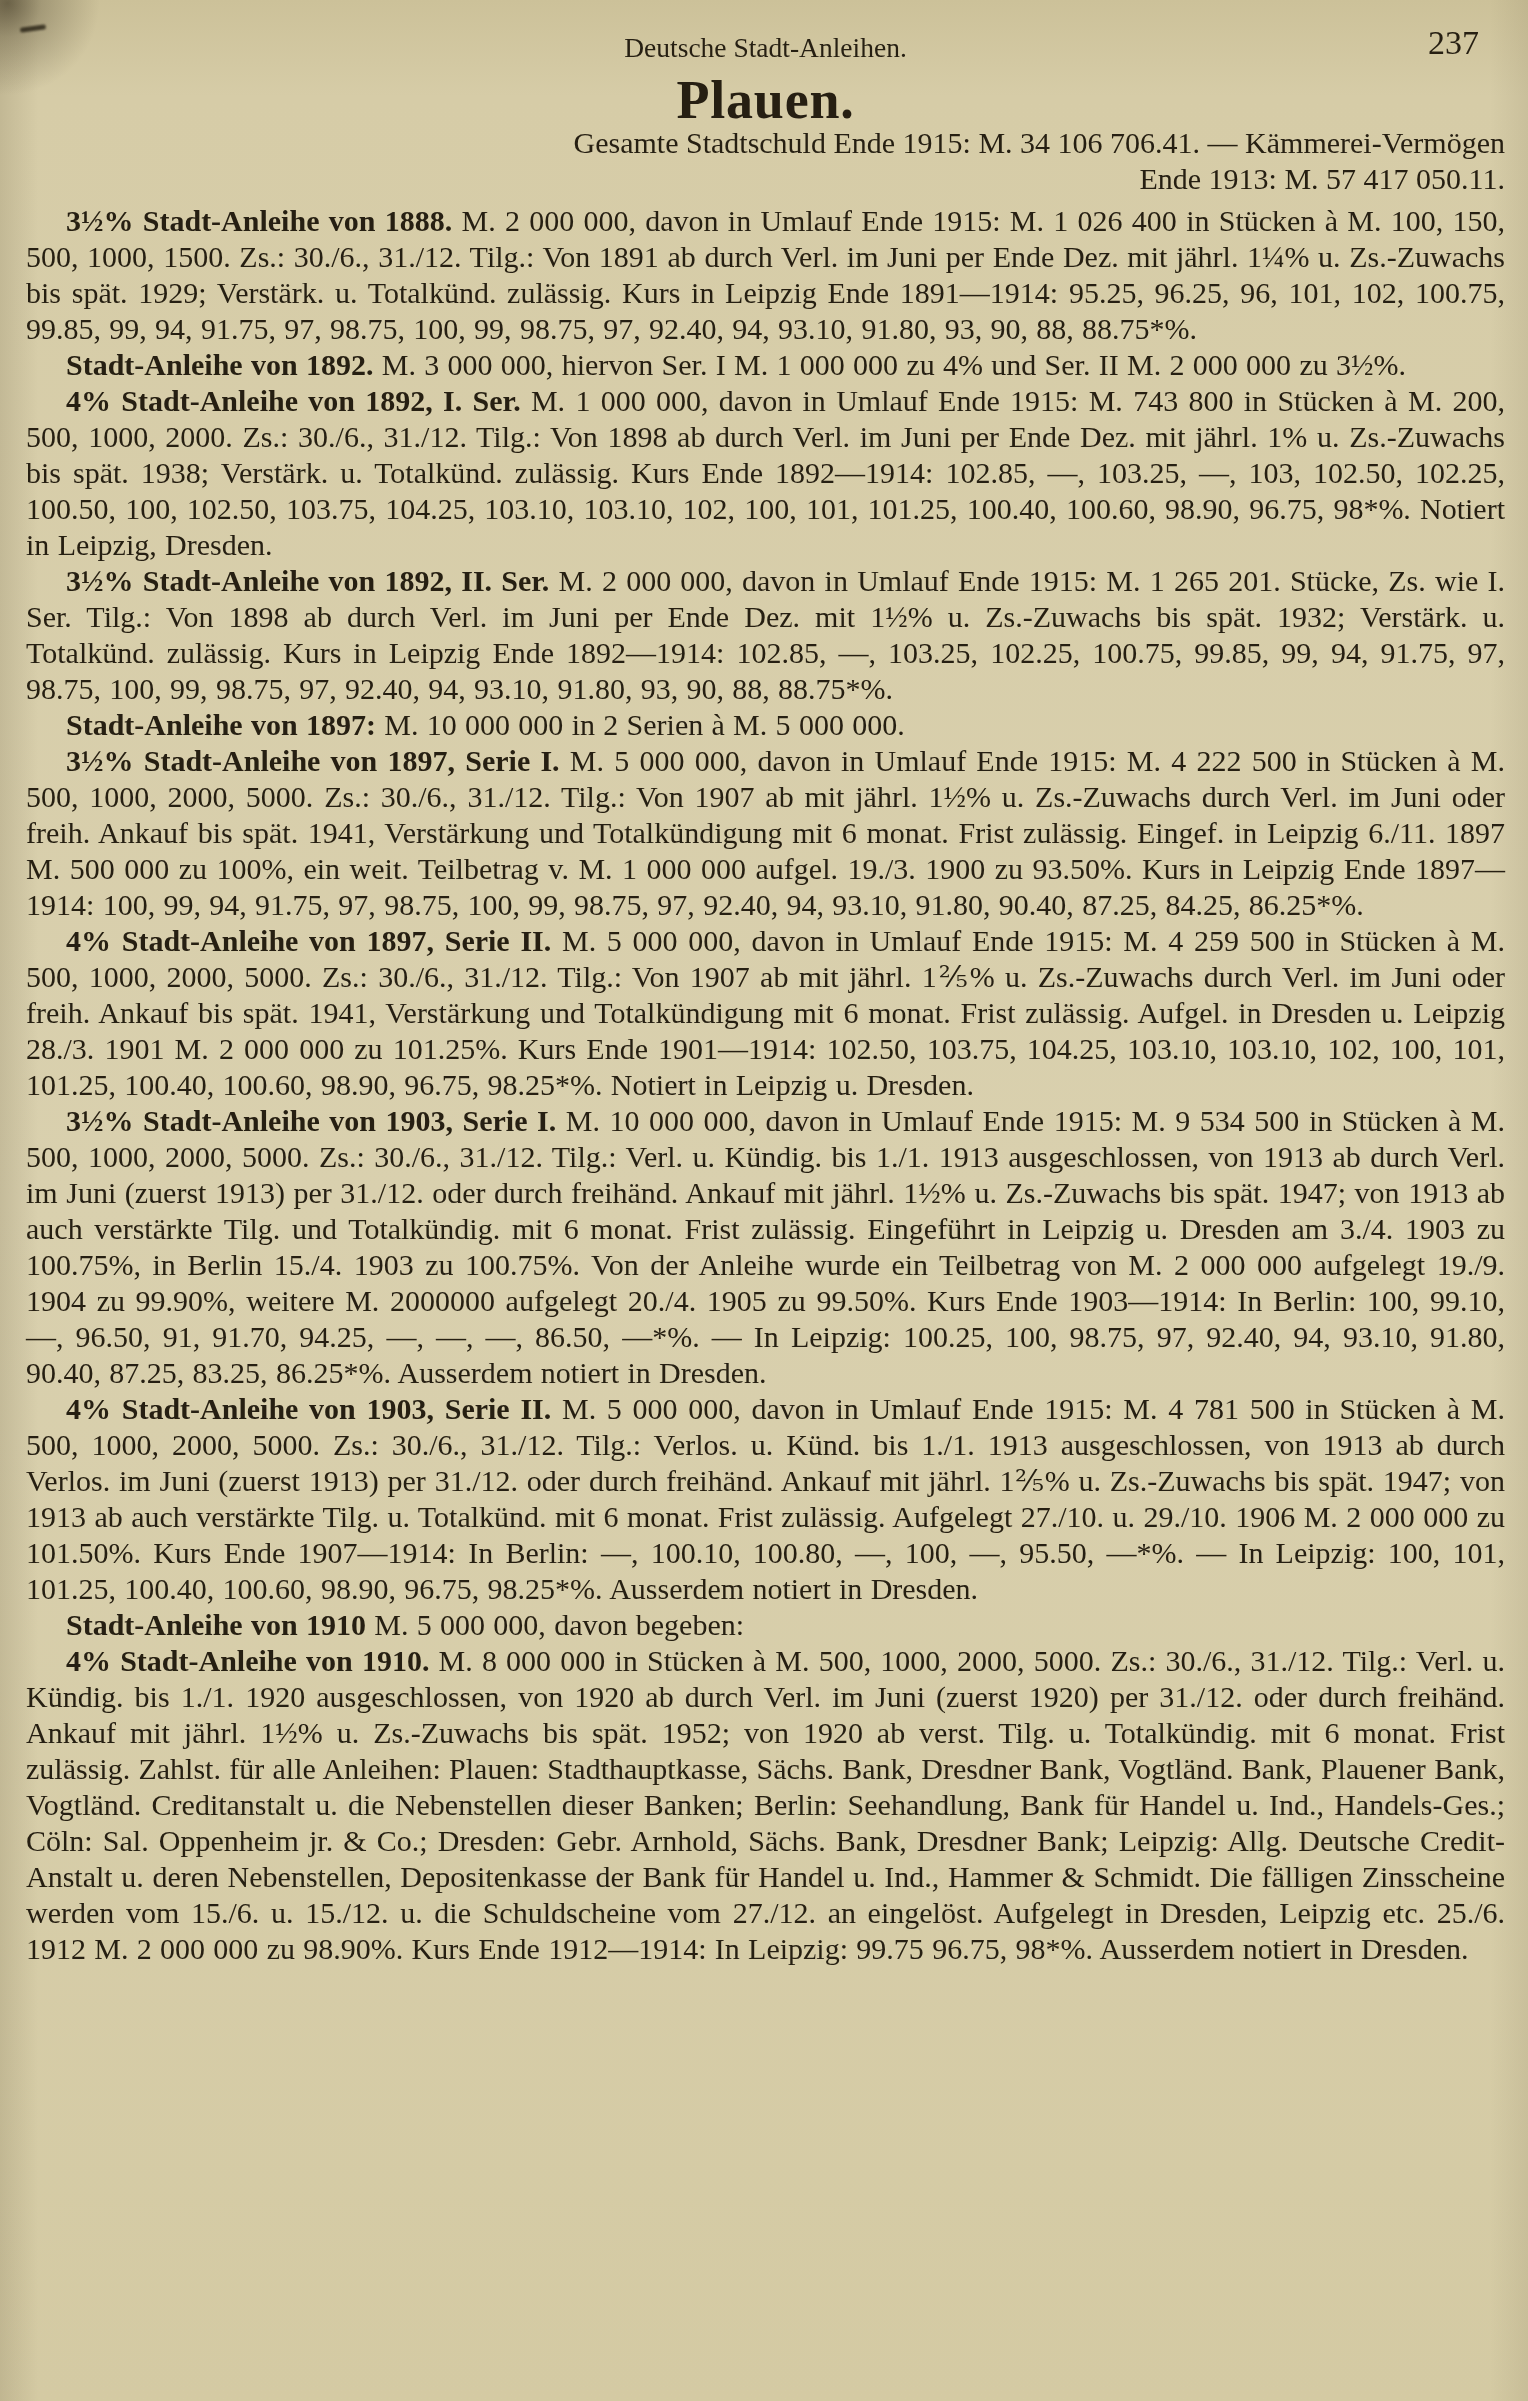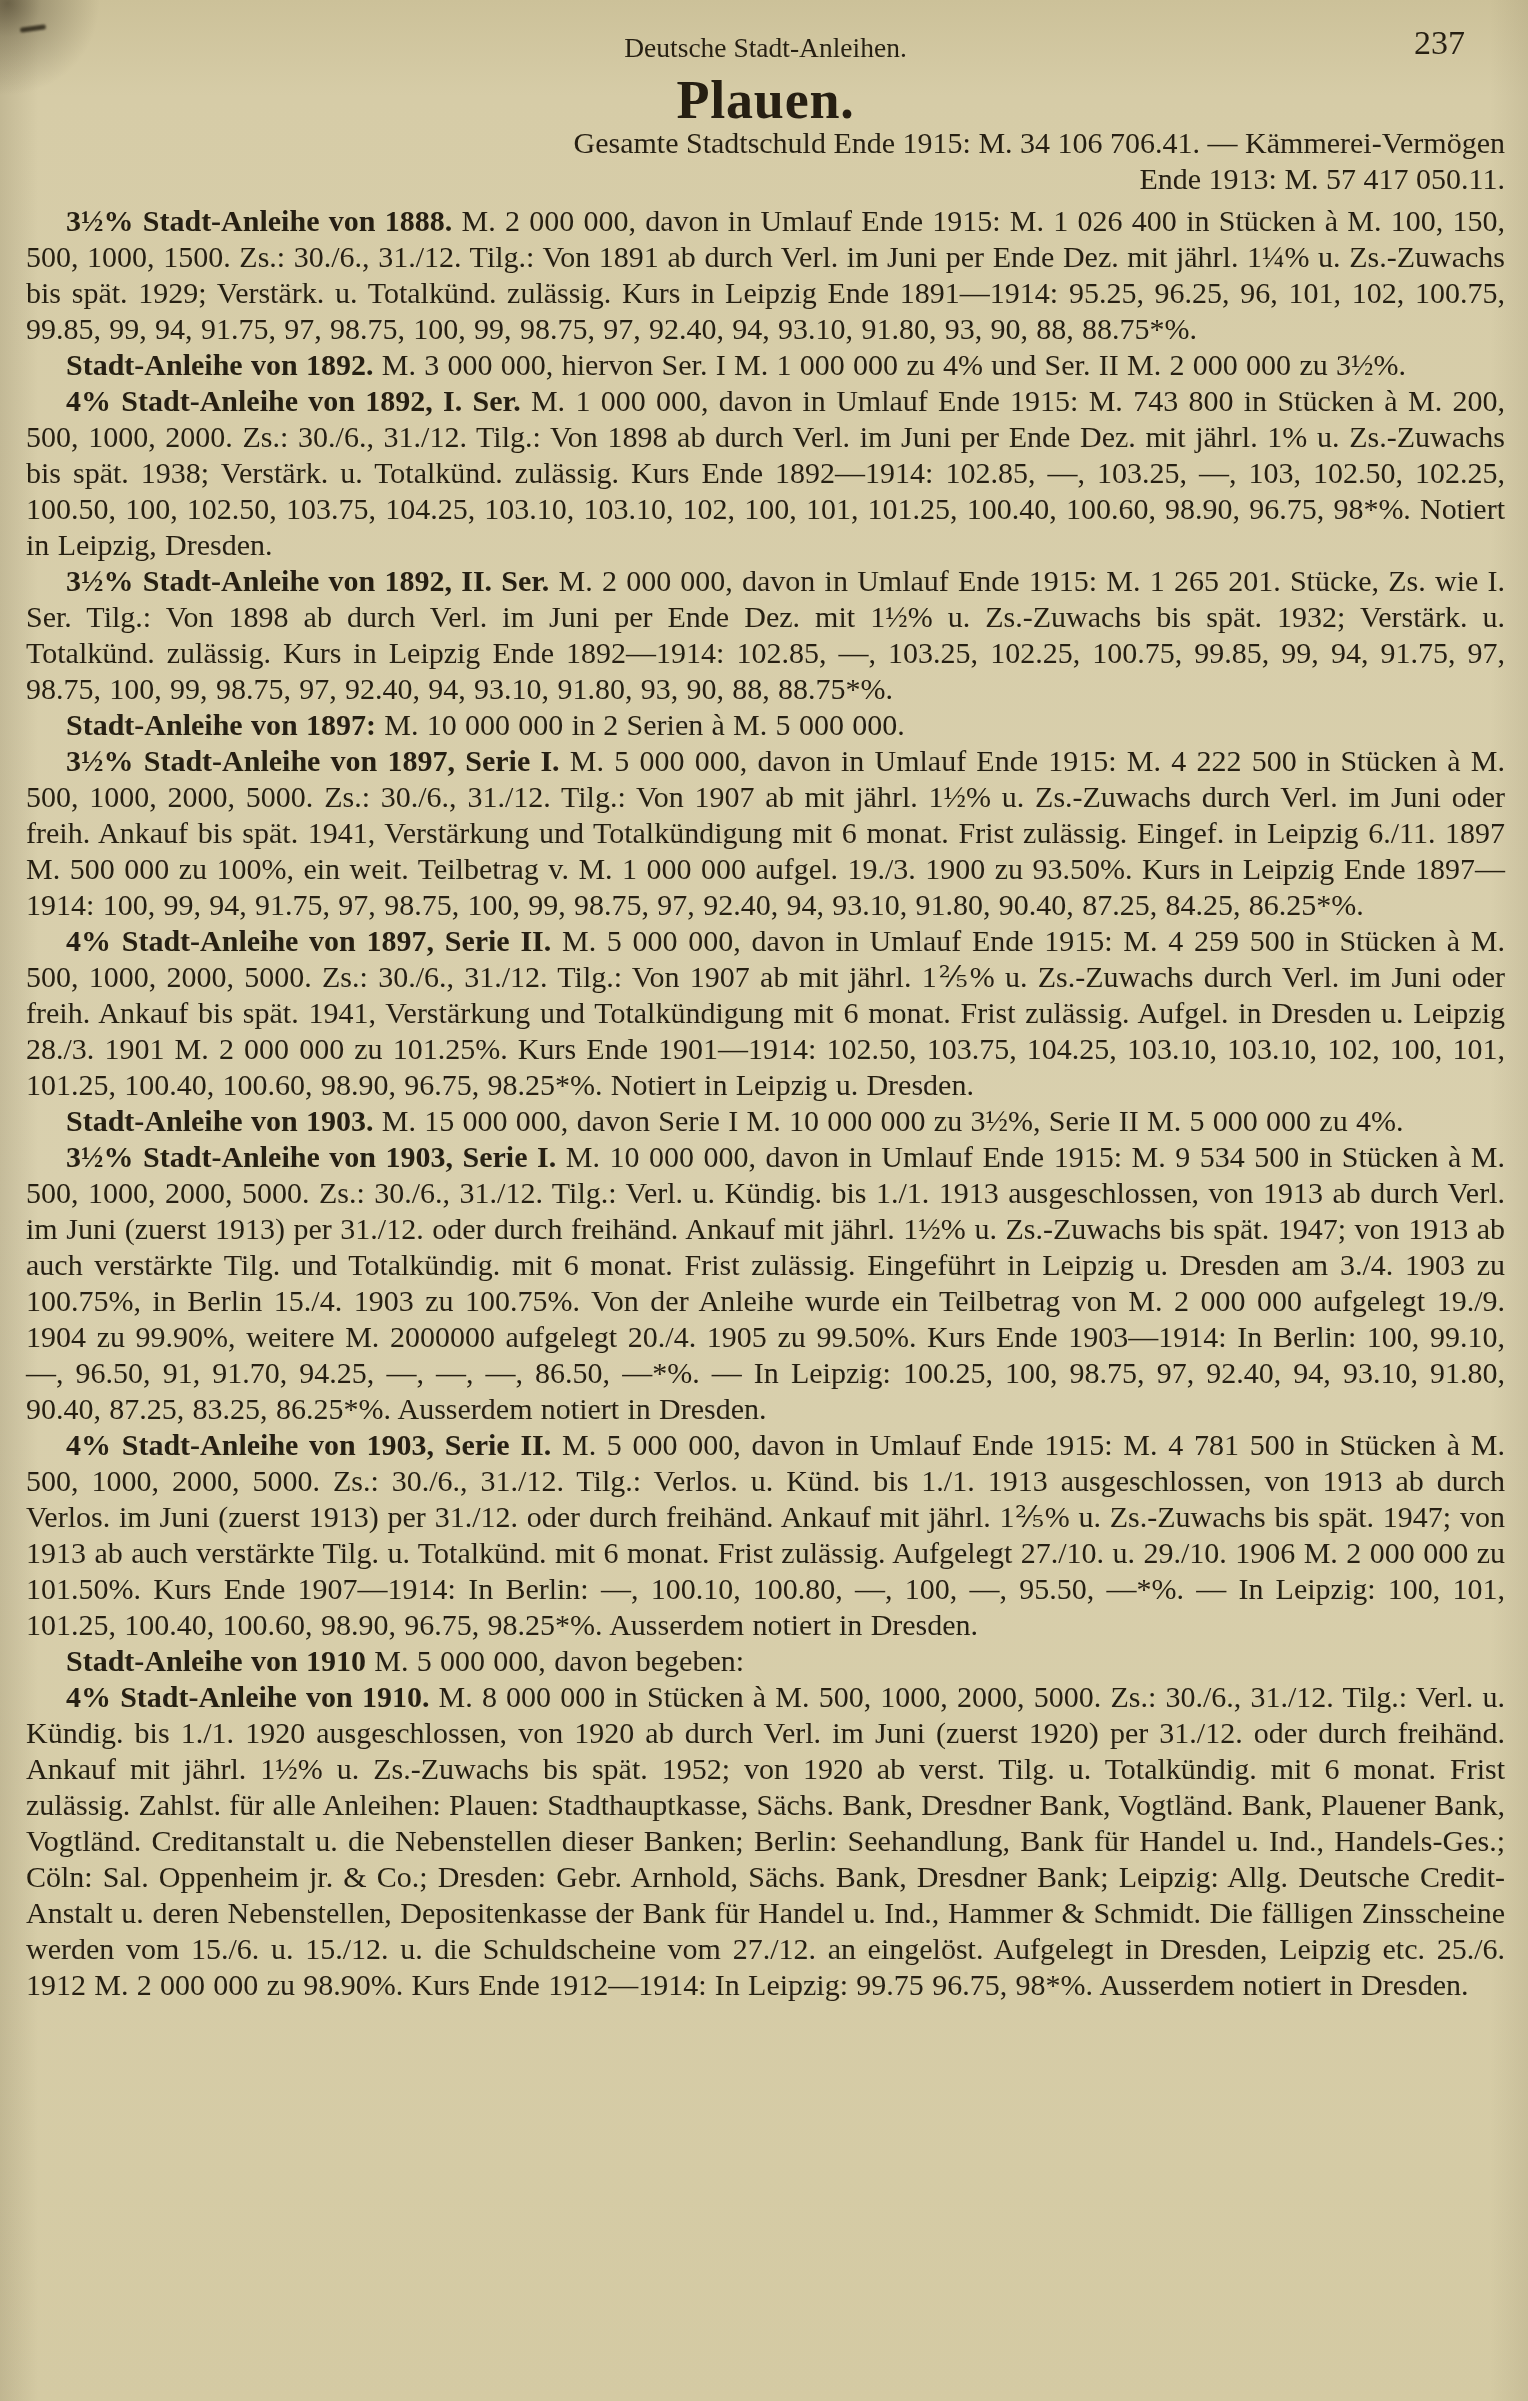--- a/index.html
+++ b/index.html
@@ -36,21 +36,21 @@
 
   .running-head {
     position: relative;
     text-align: center;
     font-size: 27.5px;
     line-height: 34px;
     margin-bottom: 1.5px;
   }
   .rh-page {
     position: absolute;
-    right: 40px;
+    right: 26px;
     top: -4.6px;
     font-size: 34px;
   }
 
   .title {
     margin: 13.8px 0 3.1px 0;
     text-align: center;
     font-size: 54px;
     line-height: 43px;
     font-weight: 700;
@@ -94,21 +94,20 @@
   </div>
 
   <div class="body-text">
       <p class="para"><b>3½% Stadt-Anleihe von 1888.</b><span> M. 2 000 000, davon in Umlauf Ende 1915: M. 1 026 400 in Stücken à M. 100, 150, 500, 1000, 1500. Zs.: 30./6., 31./12. Tilg.: Von 1891 ab durch Verl. im Juni per Ende Dez. mit jährl. 1¼% u. Zs.-Zuwachs bis spät. 1929; Verstärk. u. Totalkünd. zulässig. Kurs in Leipzig Ende 1891—1914: 95.25, 96.25, 96, 101, 102, 100.75, 99.85, 99, 94, 91.75, 97, 98.75, 100, 99, 98.75, 97, 92.40, 94, 93.10, 91.80, 93, 90, 88, 88.75*%.</span></p>
       <p class="para"><b>Stadt-Anleihe von 1892.</b><span> M. 3 000 000, hiervon Ser. I M. 1 000 000 zu 4% und Ser. II M. 2 000 000 zu 3½%.</span></p>
       <p class="para"><b>4% Stadt-Anleihe von 1892, I. Ser.</b><span> M. 1 000 000, davon in Umlauf Ende 1915: M. 743 800 in Stücken à M. 200, 500, 1000, 2000. Zs.: 30./6., 31./12. Tilg.: Von 1898 ab durch Verl. im Juni per Ende Dez. mit jährl. 1% u. Zs.-Zuwachs bis spät. 1938; Verstärk. u. Totalkünd. zulässig. Kurs Ende 1892—1914: 102.85, —, 103.25, —, 103, 102.50, 102.25, 100.50, 100, 102.50, 103.75, 104.25, 103.10, 103.10, 102, 100, 101, 101.25, 100.40, 100.60, 98.90, 96.75, 98*%. Notiert in Leipzig, Dresden.</span></p>
       <p class="para"><b>3½% Stadt-Anleihe von 1892, II. Ser.</b><span> M. 2 000 000, davon in Umlauf Ende 1915: M. 1 265 201. Stücke, Zs. wie I. Ser. Tilg.: Von 1898 ab durch Verl. im Juni per Ende Dez. mit 1½% u. Zs.-Zuwachs bis spät. 1932; Verstärk. u. Totalkünd. zulässig. Kurs in Leipzig Ende 1892—1914: 102.85, —, 103.25, 102.25, 100.75, 99.85, 99, 94, 91.75, 97, 98.75, 100, 99, 98.75, 97, 92.40, 94, 93.10, 91.80, 93, 90, 88, 88.75*%.</span></p>
       <p class="para"><b>Stadt-Anleihe von 1897:</b><span> M. 10 000 000 in 2 Serien à M. 5 000 000.</span></p>
       <p class="para"><b>3½% Stadt-Anleihe von 1897, Serie I.</b><span> M. 5 000 000, davon in Umlauf Ende 1915: M. 4 222 500 in Stücken à M. 500, 1000, 2000, 5000. Zs.: 30./6., 31./12. Tilg.: Von 1907 ab mit jährl. 1½% u. Zs.-Zuwachs durch Verl. im Juni oder freih. Ankauf bis spät. 1941, Verstärkung und Totalkündigung mit 6 monat. Frist zulässig. Eingef. in Leipzig 6./11. 1897 M. 500 000 zu 100%, ein weit. Teilbetrag v. M. 1 000 000 aufgel. 19./3. 1900 zu 93.50%. Kurs in Leipzig Ende 1897—1914: 100, 99, 94, 91.75, 97, 98.75, 100, 99, 98.75, 97, 92.40, 94, 93.10, 91.80, 90.40, 87.25, 84.25, 86.25*%.</span></p>
       <p class="para"><b>4% Stadt-Anleihe von 1897, Serie II.</b><span> M. 5 000 000, davon in Umlauf Ende 1915: M. 4 259 500 in Stücken à M. 500, 1000, 2000, 5000. Zs.: 30./6., 31./12. Tilg.: Von 1907 ab mit jährl. 1⅖% u. Zs.-Zuwachs durch Verl. im Juni oder freih. Ankauf bis spät. 1941, Verstärkung und Totalkündigung mit 6 monat. Frist zulässig. Aufgel. in Dresden u. Leipzig 28./3. 1901 M. 2 000 000 zu 101.25%. Kurs Ende 1901—1914: 102.50, 103.75, 104.25, 103.10, 103.10, 102, 100, 101, 101.25, 100.40, 100.60, 98.90, 96.75, 98.25*%. Notiert in Leipzig u. Dresden.</span></p>
-      <p class="para"><b>Stadt-Anleihe von 1903.</b><span> M. 15 000 000, davon Serie I M. 10 000 000 zu 3½%, Serie II M. 5 000 000 zu 4%.</span></p>
       <p class="para"><b>3½% Stadt-Anleihe von 1903, Serie I.</b><span> M. 10 000 000, davon in Umlauf Ende 1915: M. 9 534 500 in Stücken à M. 500, 1000, 2000, 5000. Zs.: 30./6., 31./12. Tilg.: Verl. u. Kündig. bis 1./1. 1913 ausgeschlossen, von 1913 ab durch Verl. im Juni (zuerst 1913) per 31./12. oder durch freihänd. Ankauf mit jährl. 1½% u. Zs.-Zuwachs bis spät. 1947; von 1913 ab auch verstärkte Tilg. und Totalkündig. mit 6 monat. Frist zulässig. Eingeführt in Leipzig u. Dresden am 3./4. 1903 zu 100.75%, in Berlin 15./4. 1903 zu 100.75%. Von der Anleihe wurde ein Teilbetrag von M. 2 000 000 aufgelegt 19./9. 1904 zu 99.90%, weitere M. 2000000 aufgelegt 20./4. 1905 zu 99.50%. Kurs Ende 1903—1914: In Berlin: 100, 99.10, —, 96.50, 91, 91.70, 94.25, —, —, —, 86.50, —*%. — In Leipzig: 100.25, 100, 98.75, 97, 92.40, 94, 93.10, 91.80, 90.40, 87.25, 83.25, 86.25*%. Ausserdem notiert in Dresden.</span></p>
       <p class="para"><b>4% Stadt-Anleihe von 1903, Serie II.</b><span> M. 5 000 000, davon in Umlauf Ende 1915: M. 4 781 500 in Stücken à M. 500, 1000, 2000, 5000. Zs.: 30./6., 31./12. Tilg.: Verlos. u. Künd. bis 1./1. 1913 ausgeschlossen, von 1913 ab durch Verlos. im Juni (zuerst 1913) per 31./12. oder durch freihänd. Ankauf mit jährl. 1⅖% u. Zs.-Zuwachs bis spät. 1947; von 1913 ab auch verstärkte Tilg. u. Totalkünd. mit 6 monat. Frist zulässig. Aufgelegt 27./10. u. 29./10. 1906 M. 2 000 000 zu 101.50%. Kurs Ende 1907—1914: In Berlin: —, 100.10, 100.80, —, 100, —, 95.50, —*%. — In Leipzig: 100, 101, 101.25, 100.40, 100.60, 98.90, 96.75, 98.25*%. Ausserdem notiert in Dresden.</span></p>
       <p class="para"><b>Stadt-Anleihe von 1910</b><span> M. 5 000 000, davon begeben:</span></p>
       <p class="para"><b>4% Stadt-Anleihe von 1910.</b><span> M. 8 000 000 in Stücken à M. 500, 1000, 2000, 5000. Zs.: 30./6., 31./12. Tilg.: Verl. u. Kündig. bis 1./1. 1920 ausgeschlossen, von 1920 ab durch Verl. im Juni (zuerst 1920) per 31./12. oder durch freihänd. Ankauf mit jährl. 1½% u. Zs.-Zuwachs bis spät. 1952; von 1920 ab verst. Tilg. u. Totalkündig. mit 6 monat. Frist zulässig. Zahlst. für alle Anleihen: Plauen: Stadthauptkasse, Sächs. Bank, Dresdner Bank, Vogtländ. Bank, Plauener Bank, Vogtländ. Creditanstalt u. die Nebenstellen dieser Banken; Berlin: Seehandlung, Bank für Handel u. Ind., Handels-Ges.; Cöln: Sal. Oppenheim jr. &amp; Co.; Dresden: Gebr. Arnhold, Sächs. Bank, Dresdner Bank; Leipzig: Allg. Deutsche Credit-Anstalt u. deren Nebenstellen, Depositenkasse der Bank für Handel u. Ind., Hammer &amp; Schmidt. Die fälligen Zinsscheine werden vom 15./6. u. 15./12. u. die Schuldscheine vom 27./12. an eingelöst. Aufgelegt in Dresden, Leipzig etc. 25./6. 1912 M. 2 000 000 zu 98.90%. Kurs Ende 1912—1914: In Leipzig: 99.75 96.75, 98*%. Ausserdem notiert in Dresden.</span></p>
     </div>
 
 </div>
 
 
 </body></html>

